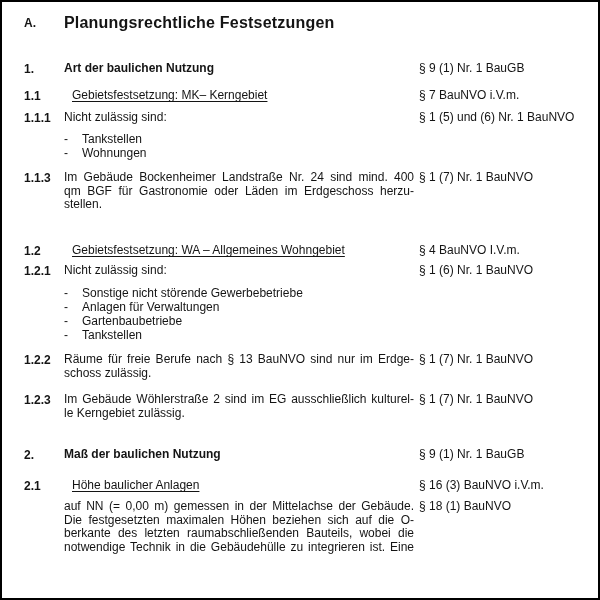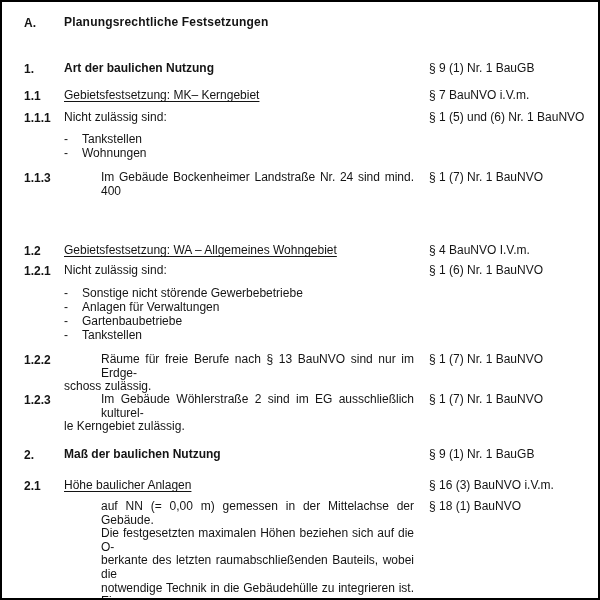--- a/index.html
+++ b/index.html
@@ -10,26 +10,26 @@
     border:2px solid #000000;
     box-sizing:border-box;
     font-family:"Liberation Sans", sans-serif;
     font-size:12px;
     color:#141414;
     overflow:hidden;
   }
   .row { position:absolute; left:0; right:0; height:auto; }
   .num  { position:absolute; left:22px; top:0; white-space:nowrap;font-weight:bold; }
   .body { position:absolute; left:62px; top:0; width:350px; line-height:13.6px; }
-  .ref  { position:absolute; left:427px; top:0; width:168px; line-height:13.6px; }
+  .ref  { position:absolute; left:417px; top:0; width:168px; line-height:13.6px; }
   .bold { font-weight:bold; }
-  .underline { text-decoration:underline; text-underline-offset:2px; }
-  .title-row .body { font-size:12px; letter-spacing:0.2px; }
+  .underline { text-decoration:underline; text-underline-offset:2px;margin-left:8px; }
+  .title-row .body { font-size:16px; letter-spacing:0.2px; }
   .pline { line-height:13.6px; }
-  .jline { text-align:justify; text-align-last:justify;margin-left:37px; }
+  .jline { text-align:justify; text-align-last:justify; }
   .bullet-line { display:flex; line-height:14px; }
   .bullet-dash { width:18px; flex:0 0 18px; }
 </style>
 </head>
 <body>
 
 <div class="page">
   <div class="row title-row" style="top:14px">
     <span class="num bold">A.</span>
     <span class="body bold">Planungsrechtliche Festsetzungen</span>
@@ -59,20 +59,22 @@
           <div class="bullet-line">
             <span class="bullet-dash">-</span>
             <span>Wohnungen</span>
           </div>
         </div>
       </div>
       <div class="row" style="top: 169px;">
         <span class="num">1.1.3</span>
         <div class="body">
           <div class="pline jline">Im Gebäude Bockenheimer Landstraße Nr. 24 sind mind. 400</div>
+          <div class="pline jline">qm BGF für Gastronomie oder Läden im Erdgeschoss herzu-</div>
+          <div class="pline">stellen.</div>
         </div>
         <div class="ref">§ 1 (7) Nr. 1 BauNVO</div>
       </div>
       <div class="row" style="top: 242px;">
         <span class="num">1.2</span>
         <div class="body"><span class="underline">Gebietsfestsetzung: WA – Allgemeines Wohngebiet</span></div>
         <div class="ref">§ 4 BauNVO I.V.m.</div>
       </div>
       <div class="row" style="top: 262px;">
         <span class="num">1.2.1</span>

